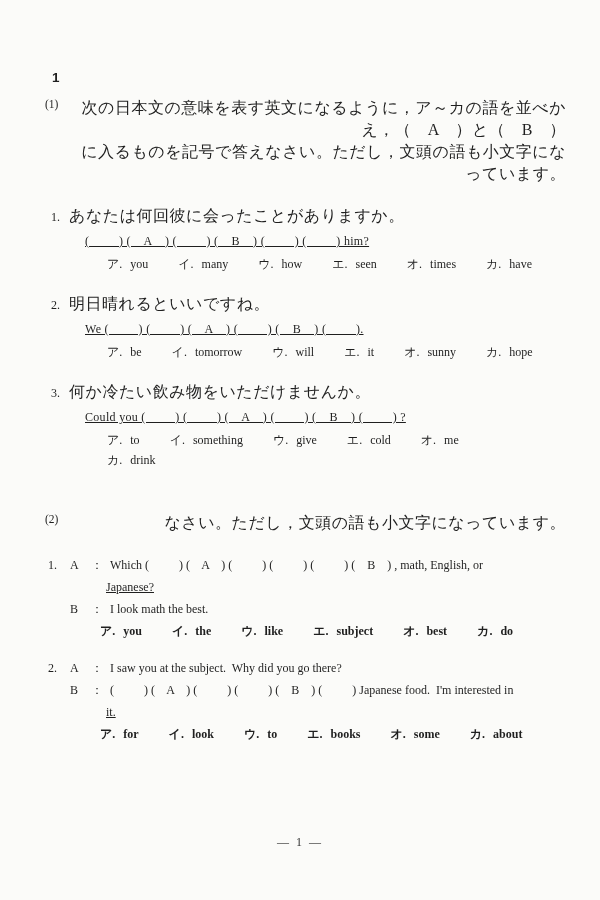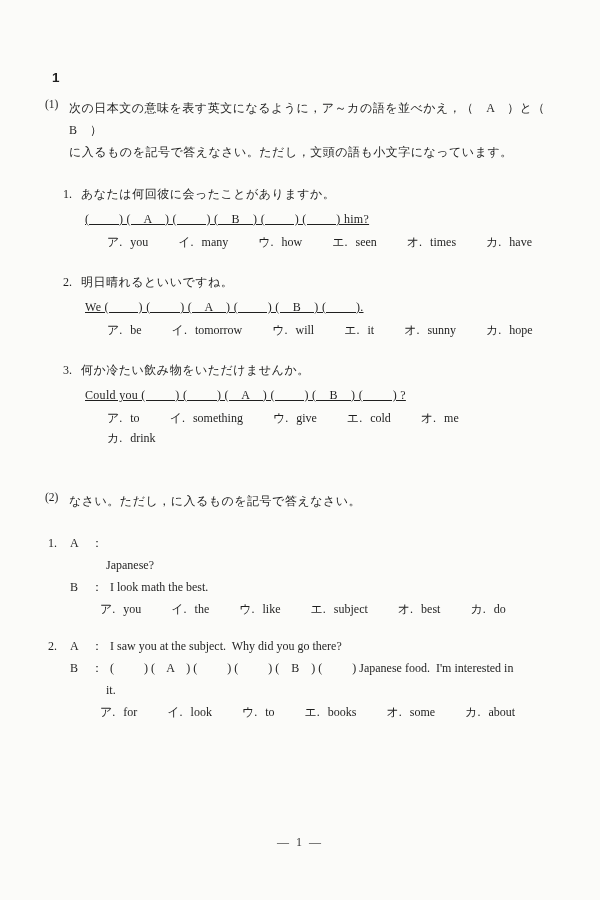--- a/index.html
+++ b/index.html
@@ -19,24 +19,24 @@
   .ex-num {
     font-weight: bold;
     font-size: 13.5px;
     margin-left: 7px;
     margin-bottom: 12px;
     font-family: "Liberation Sans", "DejaVu Sans", sans-serif;
   }
   .instr { display: flex; align-items: flex-start; }
   .instr-label { width: 24px; flex: 0 0 24px; font-size: 11.5px; padding-top: 1px; }
   .instr-text { flex: 1; }
-  .jp { font-size: 12px; line-height: 22px; letter-spacing: 0.5px; white-space: pre-wrap; }
+  .jp { font-size: 16px; line-height: 22px; letter-spacing: 0.5px; white-space: pre-wrap; text-align: right; }
   .part1-questions { margin-top: 20px; }
   .q { margin-bottom: 19px; }
-  .q-prompt { margin-left: 18px; line-height: 20px; }
+  .q-prompt { margin-left: 6px; line-height: 20px; }
   .q-num { display: inline-block; width: 18px; font-size: 12px; }
   .q-prompt .prompt-text { letter-spacing: 0.5px; }
   .blanks {
     margin-left: 40px;
     margin-top: 4px;
     line-height: 20px;
     white-space: pre-wrap;
     letter-spacing: 0.3px;
     text-decoration: underline;
   }
@@ -44,22 +44,22 @@
   .choice { display: inline-block; margin-right: 30px; white-space: nowrap; }
   .choice .kana { margin-right: 8px; letter-spacing: 0; }
   .part2 { margin-top: 42px; }
   .part2-questions { margin-top: 20px; }
   .p2q { margin-bottom: 16px; margin-left: 3px; }
   .drow { line-height: 22px; display: flex; align-items: baseline; }
   .p2num { flex: 0 0 22px; width: 22px; }
   .speaker { flex: 0 0 14px; width: 14px; }
   .colon { margin: 0 7px 0 7px; }
   .dtext { white-space: pre-wrap; flex: 1; }
-  .cont { padding-left: 58px; }
-  .p2choices { margin-left: 52px; margin-top: 1px; }
+  .cont { padding-left: 58px; text-decoration: underline; }
+  .p2choices { margin-left: 52px; margin-top: 1px; font-weight: bold; }
   .footer {
     position: absolute;
     left: 0; right: 0;
     top: 835px;
     text-align: center;
     font-size: 12px;
     color: #333;
     letter-spacing: 2px;
   }
 </style>
@@ -102,31 +102,32 @@
       </div>
       <div class="blanks">Could you (         ) (         ) (    A    ) (         ) (    B    ) (         ) ?</div>
       <div class="choices"><span class="choice"><span class="kana">ア.</span><span class="word">to</span></span><span class="choice"><span class="kana">イ.</span><span class="word">something</span></span><span class="choice"><span class="kana">ウ.</span><span class="word">give</span></span><span class="choice"><span class="kana">エ.</span><span class="word">cold</span></span><span class="choice"><span class="kana">オ.</span><span class="word">me</span></span><span class="choice"><span class="kana">カ.</span><span class="word">drink</span></span></div>
     </div>
 
   </div>
 
   <div class="instr part2">
     <span class="instr-label">(2)</span>
     <div class="instr-text">
-      <div class="jp">なさい。ただし，に入るものを記号で答えなさい。</div>
+      <div class="jp">なさい。ただし，文頭の語も小文字になっています。</div>
     </div>
   </div>
 
   <div class="part2-questions">
 
     <div class="p2q">
       <div class="drow">
         <span class="q-num p2num">1.</span>
         <span class="speaker">A</span>
         <span class="colon">：</span>
+        <span class="dtext">Which (          ) (    A    ) (          ) (          ) (          ) (    B    ) , math, English, or</span>
       </div>
       <div class="drow cont">
         <span class="dtext">Japanese?</span>
       </div>
       <div class="drow">
         <span class="q-num p2num"></span>
         <span class="speaker">B</span>
         <span class="colon">：</span>
         <span class="dtext">I look math the best.</span>
       </div>

